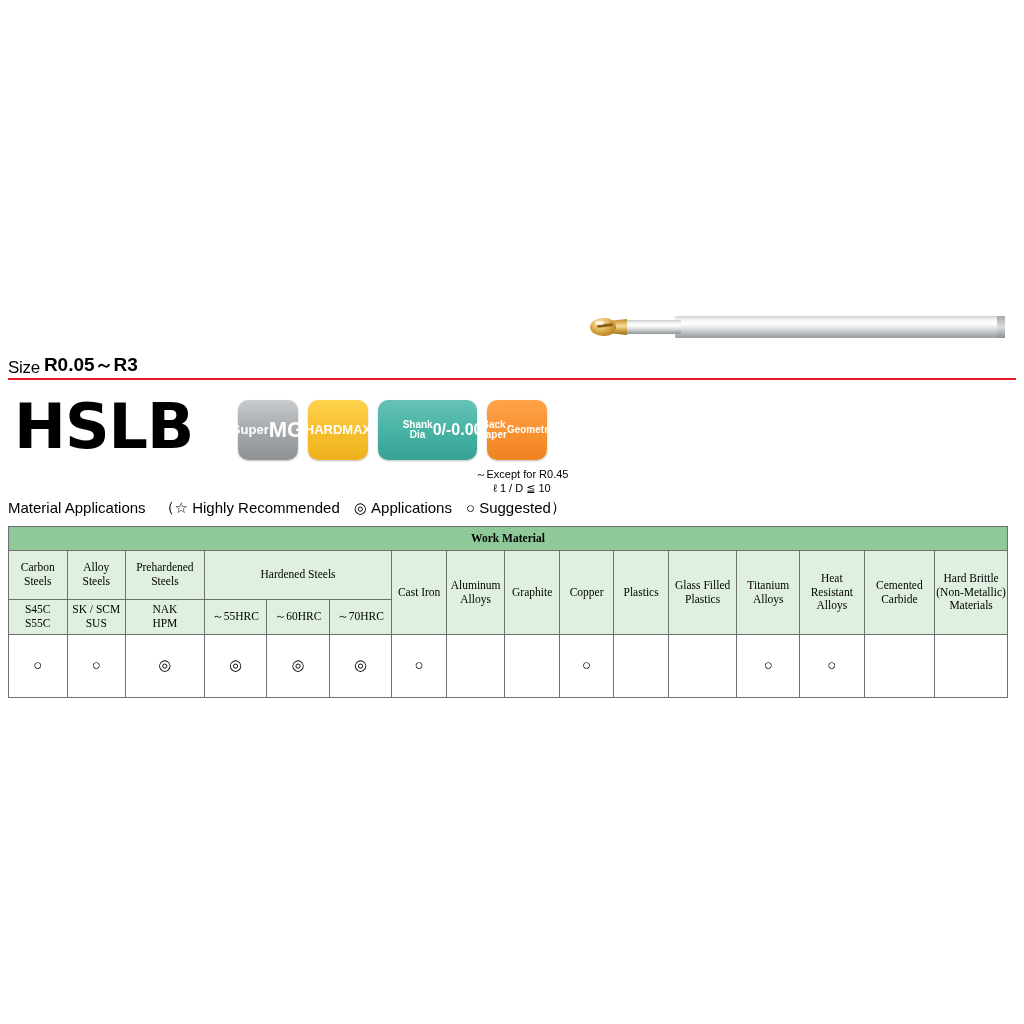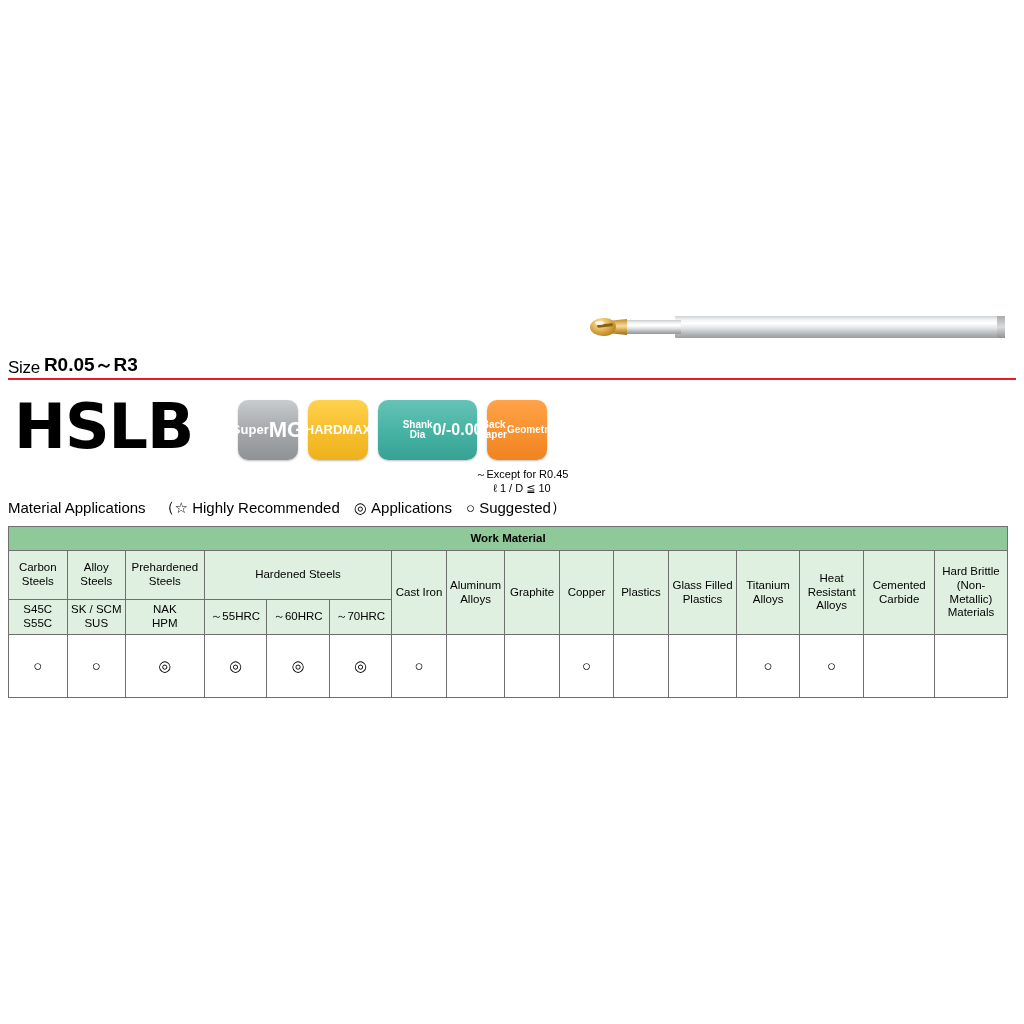--- a/index.html
+++ b/index.html
@@ -204,20 +204,21 @@
   }
   .legend .sym { font-size: 15px; }
   .legend .gap { display: inline-block; width: 14px; }
 
   
   .table-wrap {
     position: absolute;
     left: 8px;
     top: 526px;
     width: 1000px;
+    font-family: Liberation Serif, serif;
   }
   table.wm {
     border-collapse: collapse;
     width: 1000px;
     table-layout: fixed;
   }
   table.wm th, table.wm td {
     border: 1px solid #6f6f6f;
     text-align: center;
     vertical-align: middle;

